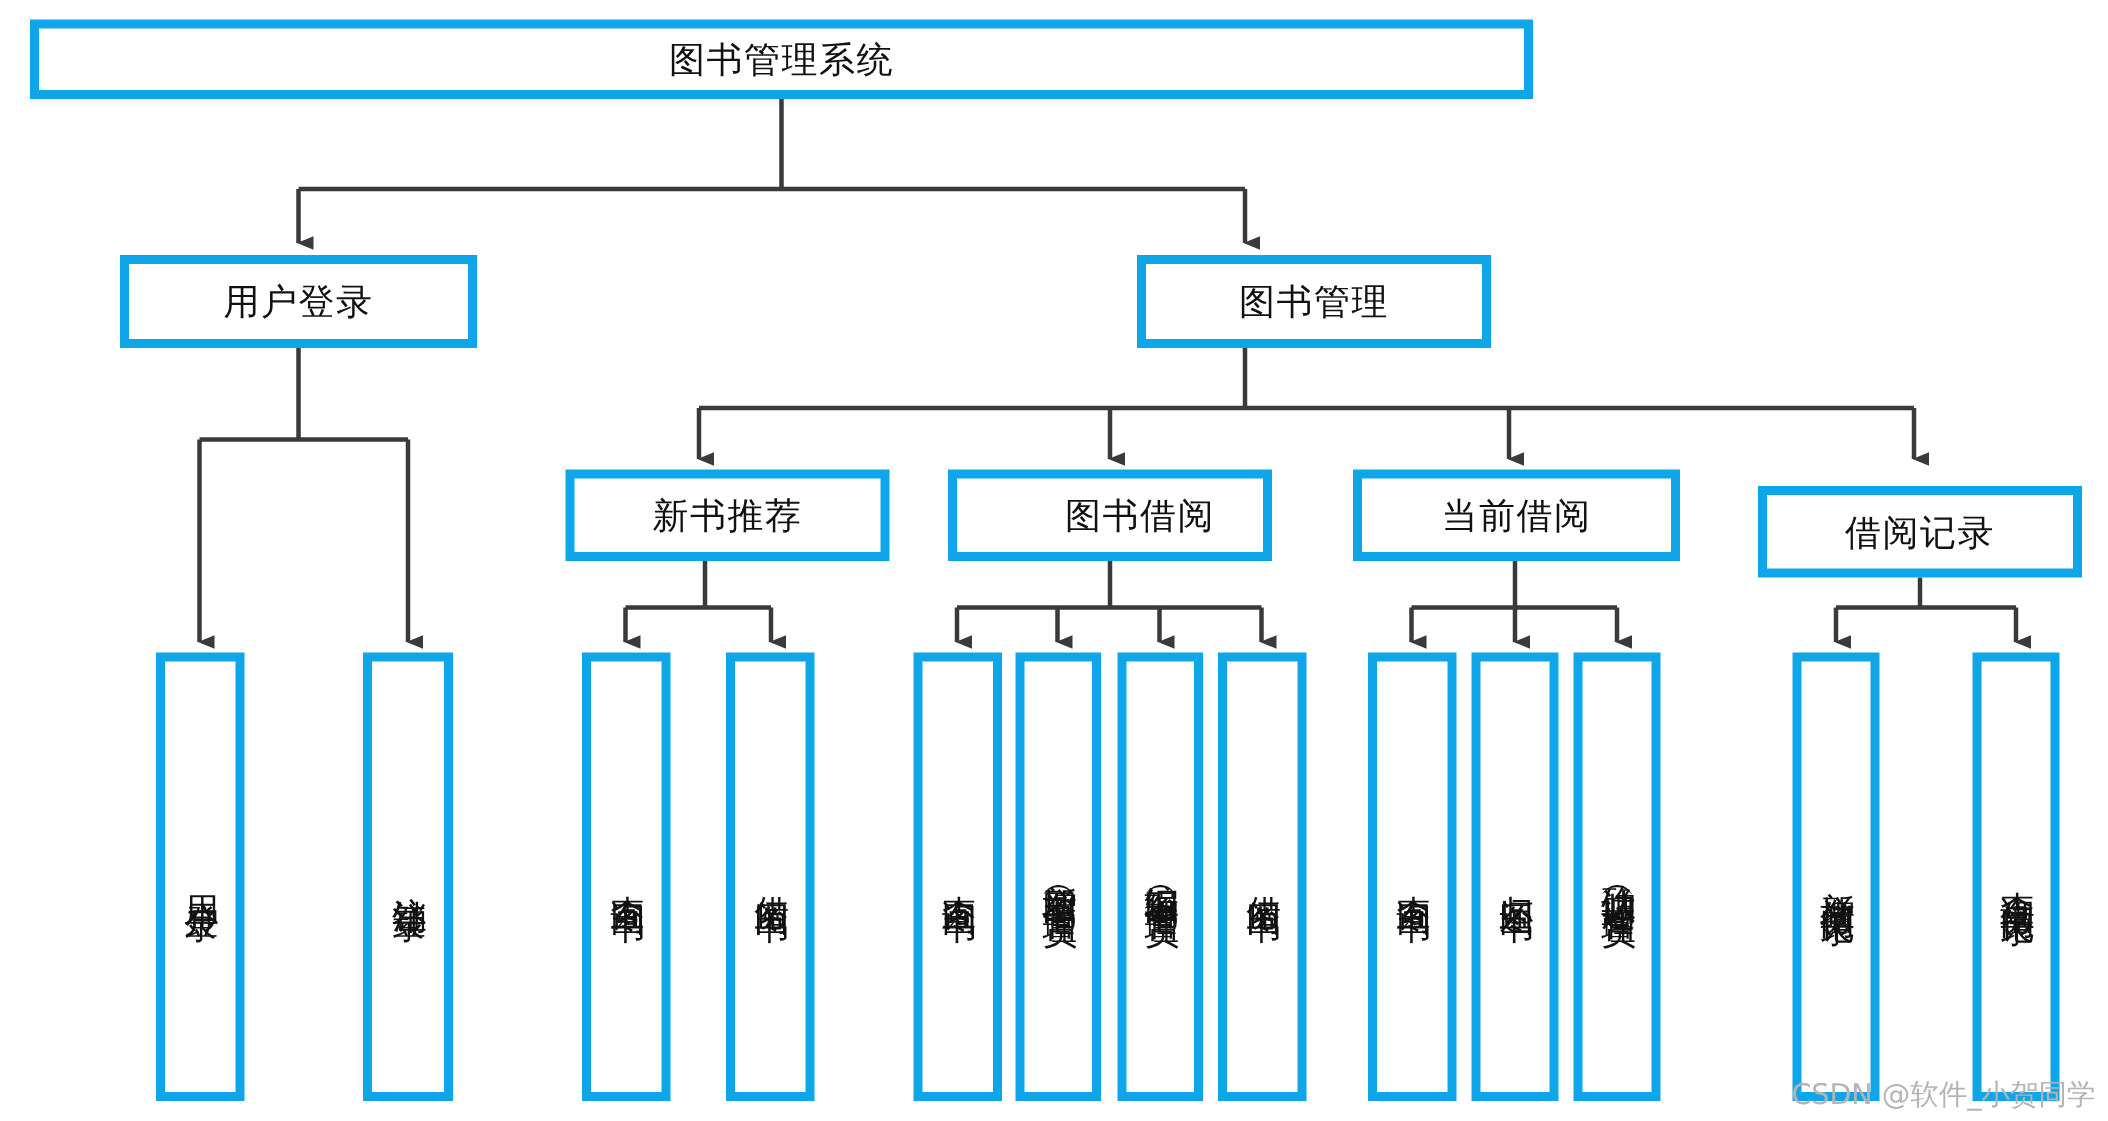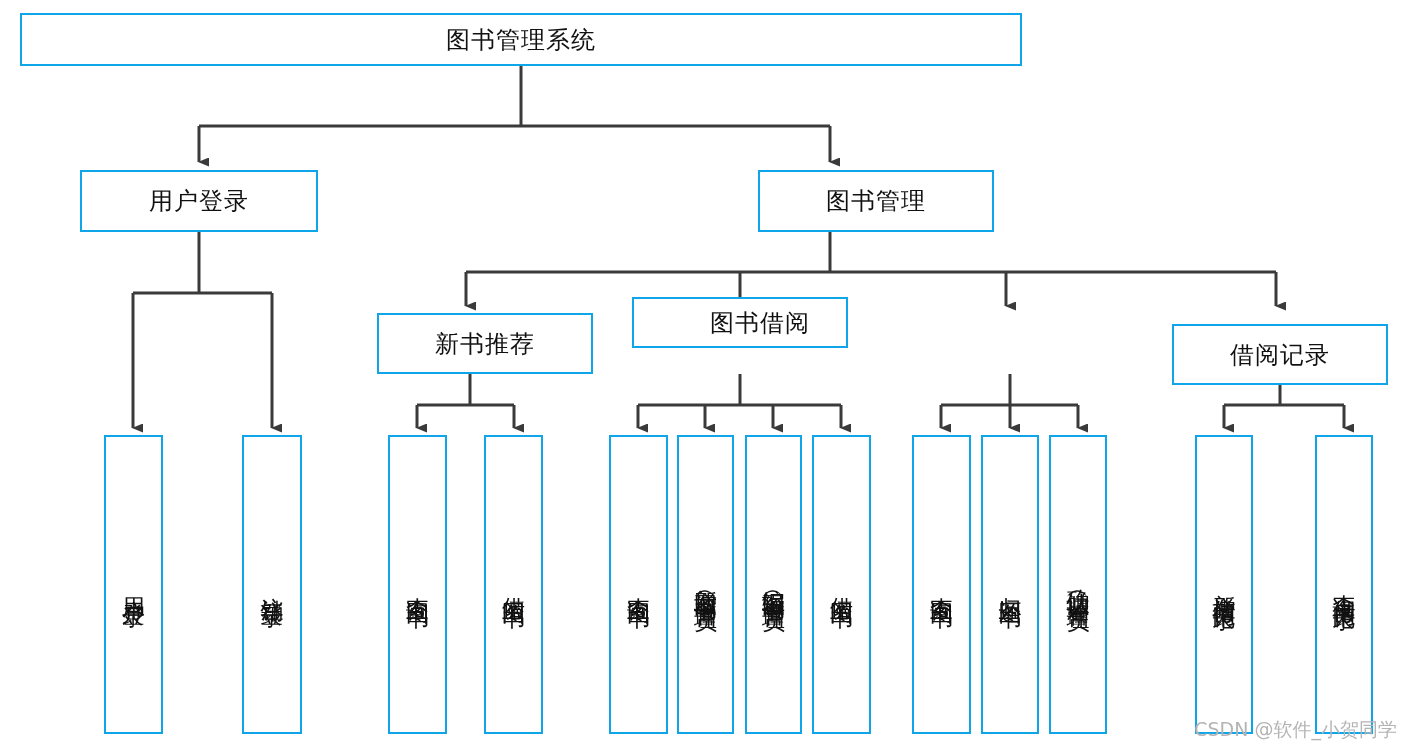--- a/index.html
+++ b/index.html
@@ -21,21 +21,21 @@
     position: absolute;
     left: 0;
     top: 0;
     width: 1405px;
     height: 747px;
   }
   .node-box {
     position: absolute;
     box-sizing: border-box;
     background: #ffffff;
-    border: 2px solid #0ea5e9;
+    border: 6px solid #0ea5e9;
     display: flex;
     align-items: center;
     justify-content: center;
     color: #111111;
   }
   .node-box.horiz {
     font-size: 24px;
     letter-spacing: 1px;
   }
   .node-box.vert {
@@ -125,22 +125,25 @@
   <div class="node-box horiz" style="left:80px; top:170px; width:238px; height:62px;">
     <span>用户登录</span>
   </div>
   <div class="node-box horiz" style="left:711px; top:170px; width:236px; height:62px;margin-left:47px;">
     <span>图书管理</span>
   </div>
 
   <div class="node-box horiz" style="left:377px; top:313px; width:216px; height:61px;">
     <span>新书推荐</span>
   </div>
-  <div class="node-box horiz" style="left:632px; top:297px; width:216px; height:51px;padding-left:40px;">
+  <div class="node-box horiz" style="left:632px; top:313px; width:216px; height:61px;padding-left:40px;">
     <span>图书借阅</span>
+  </div>
+  <div class="node-box horiz" style="left:902px; top:313px; width:218px; height:61px;">
+    <span>当前借阅</span>
   </div>
   <div class="node-box horiz" style="left:1172px; top:324px; width:216px; height:61px;">
     <span>借阅记录</span>
   </div>
 
   <div class="node-box vert" style="left:104px; top:435px; width:59px; height:299px;">
     <span class="vert-label">用户登录</span>
   </div>
   <div class="node-box vert" style="left:242px; top:435px; width:60px; height:299px;">
     <span class="vert-label">注销登录</span>

